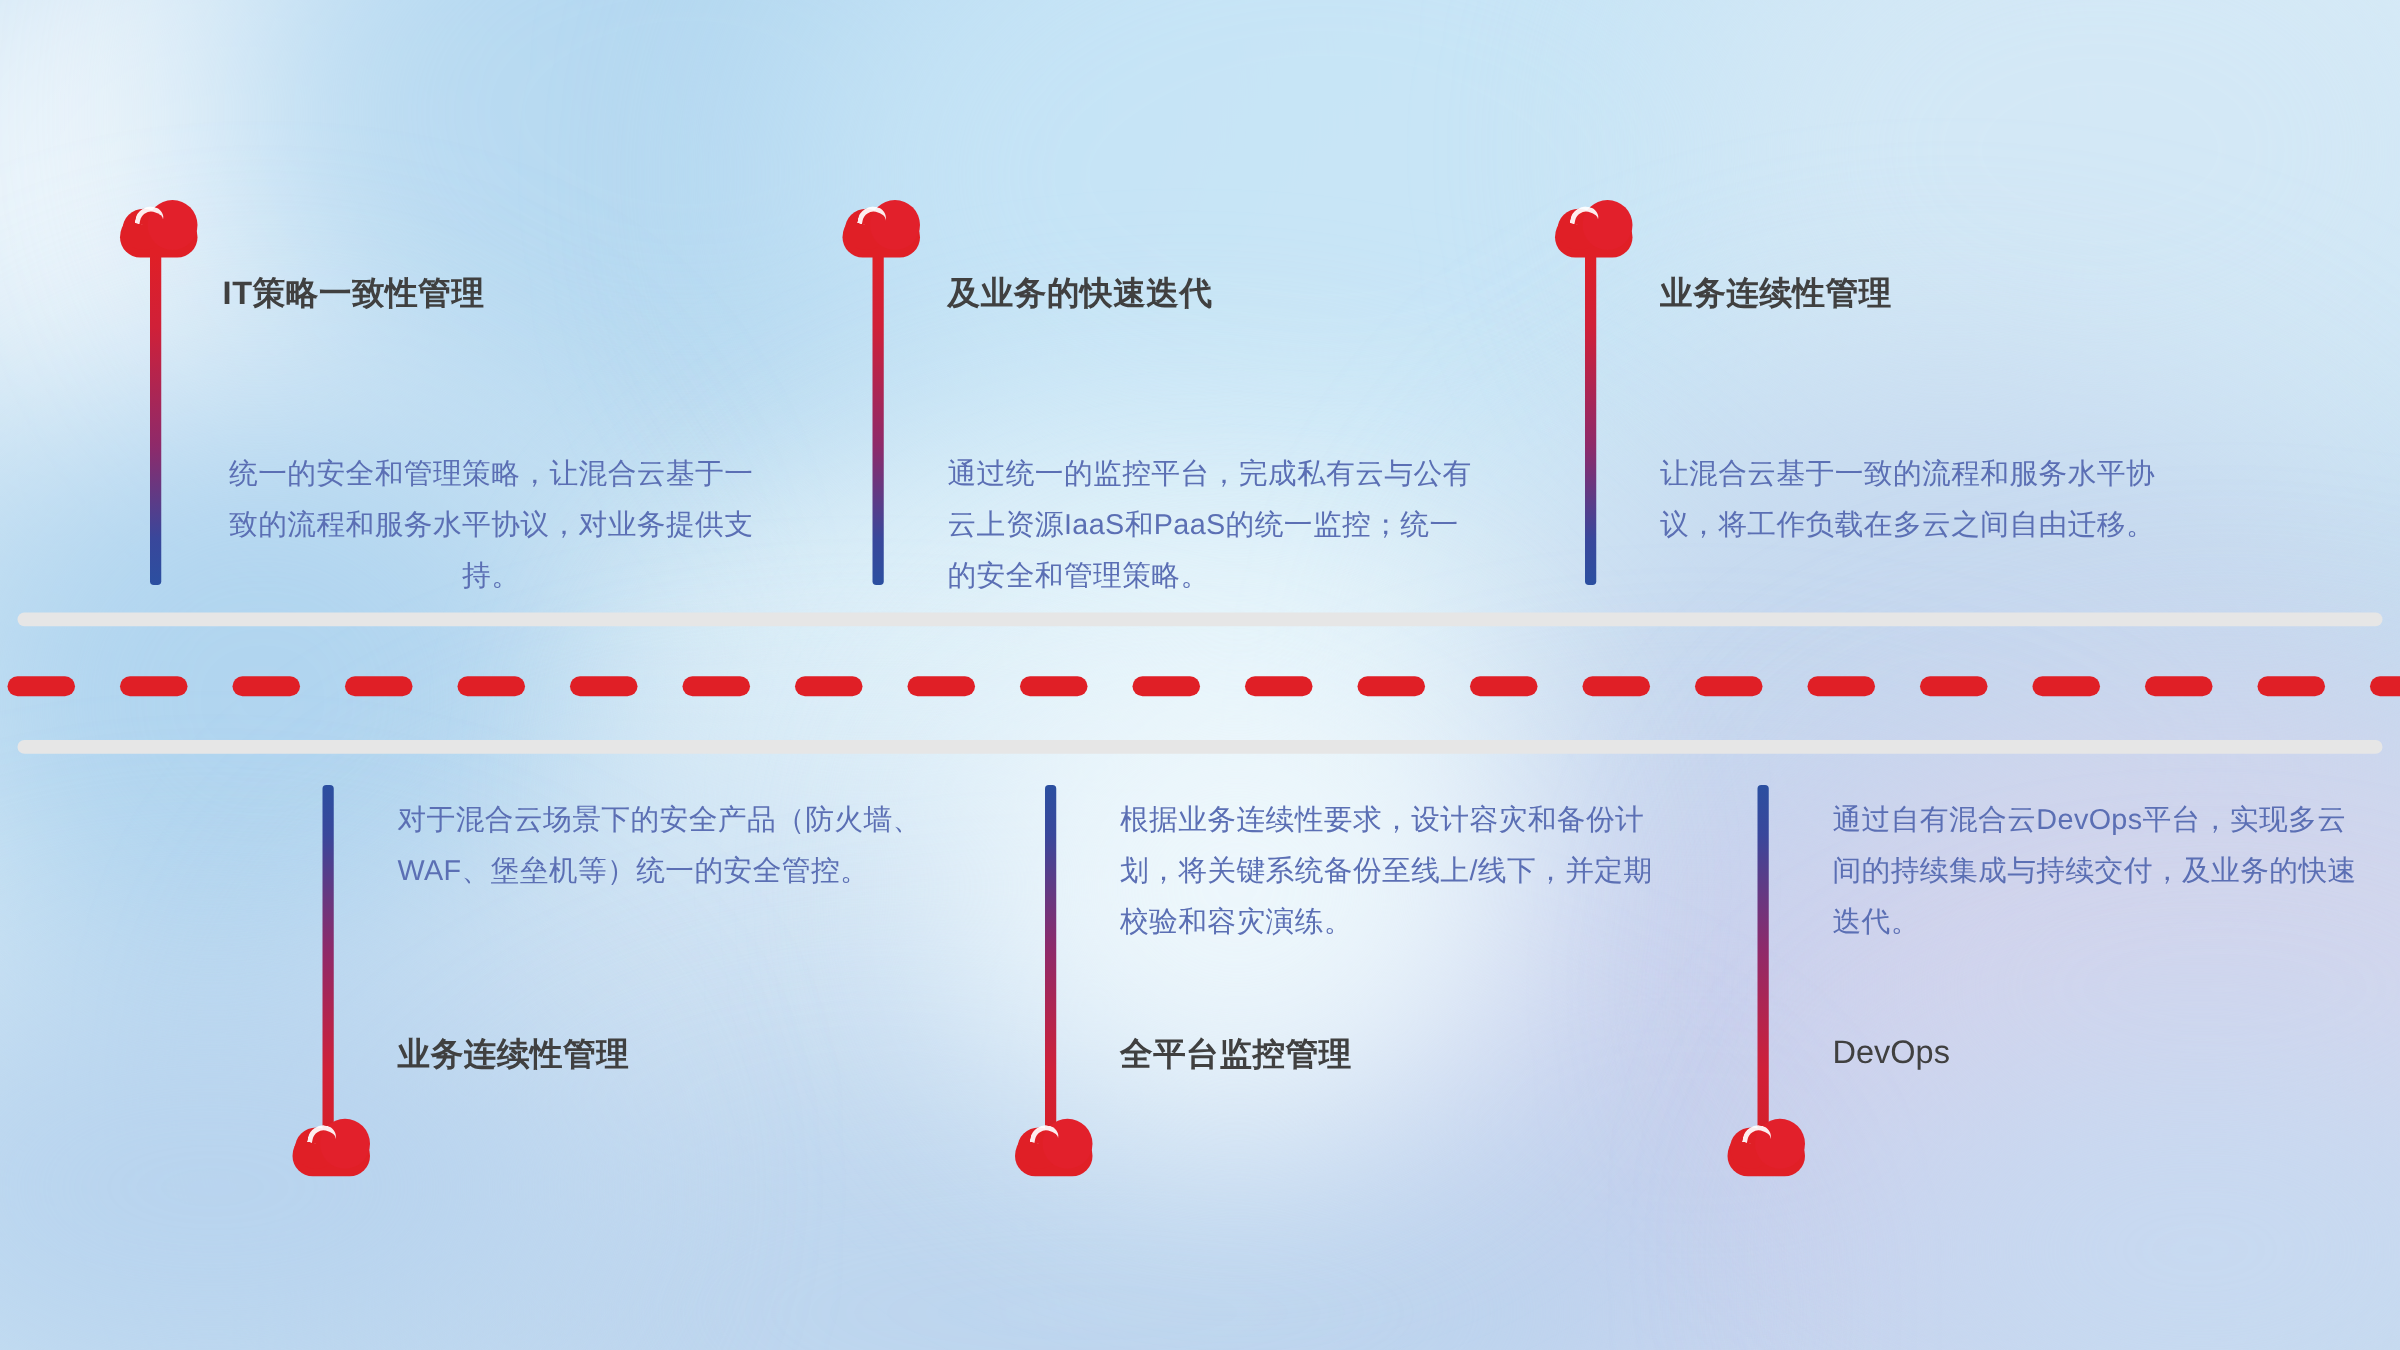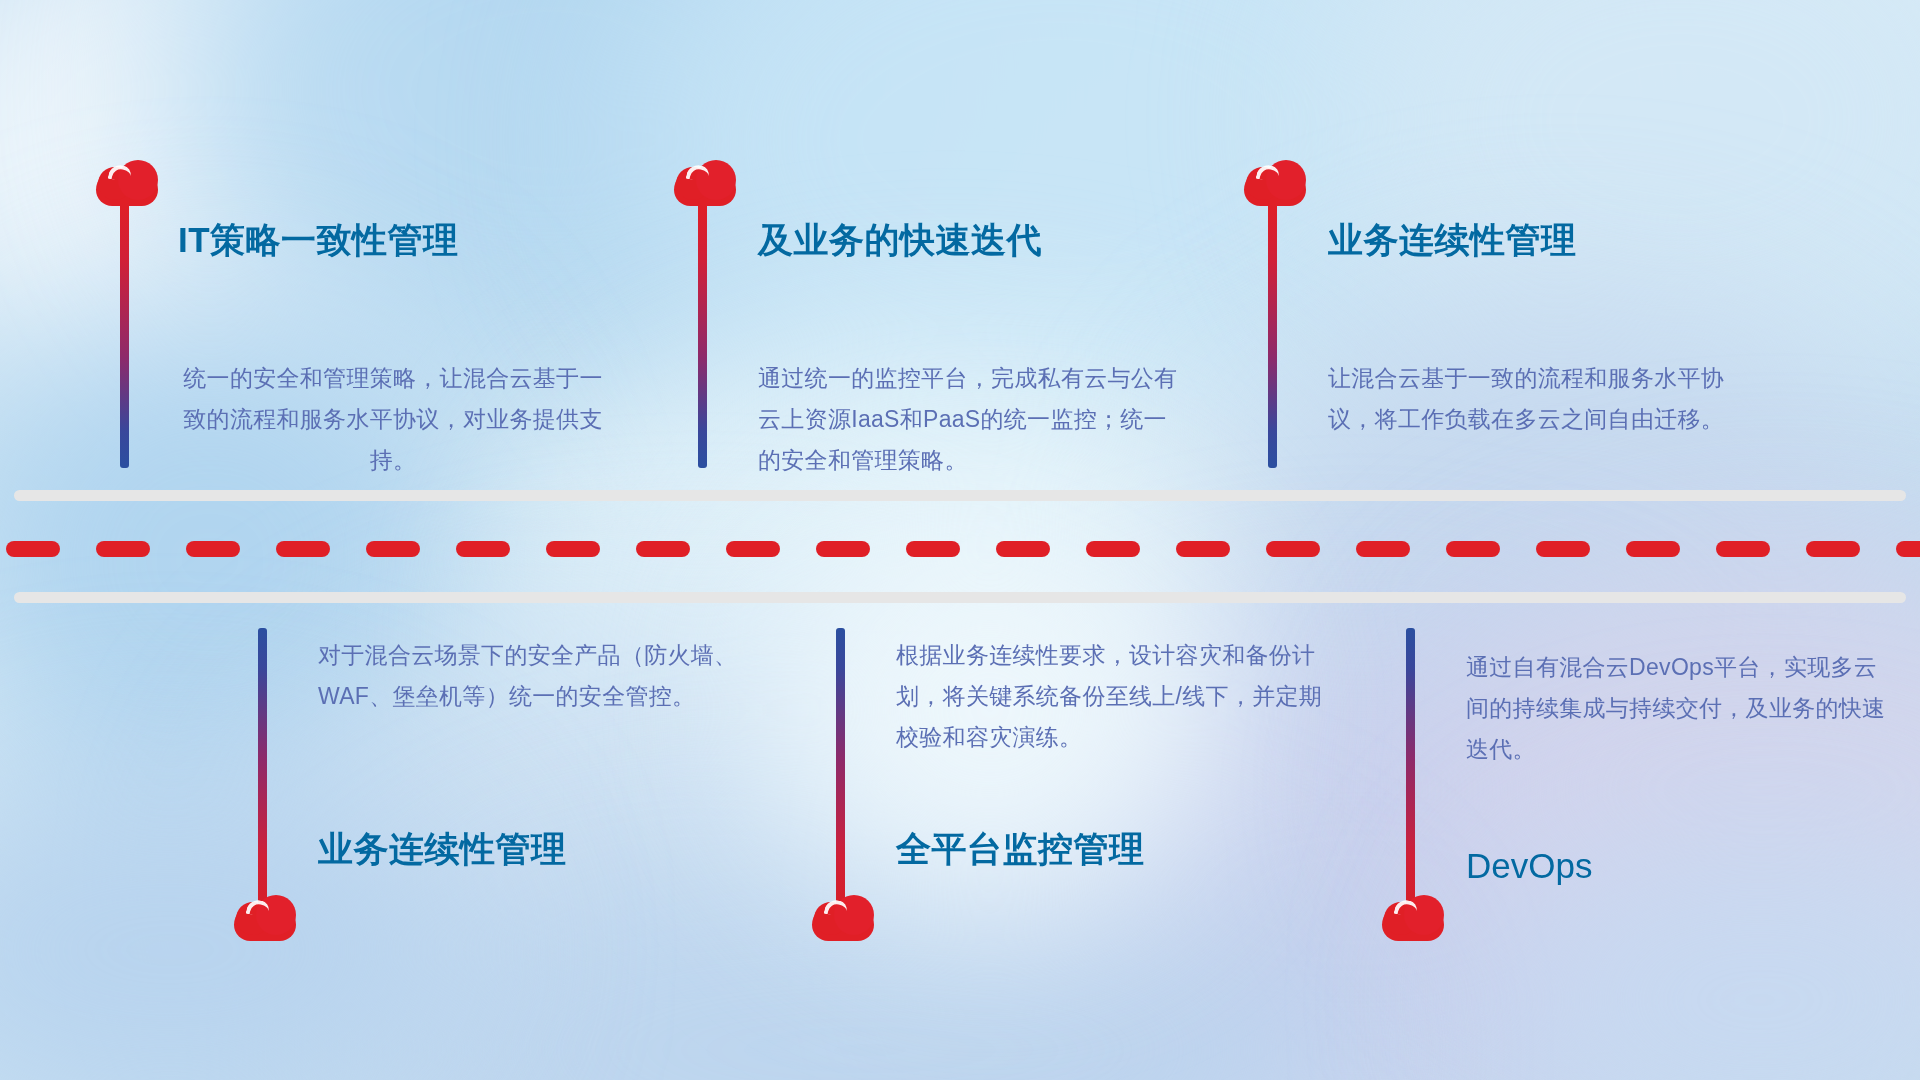--- a/index.html
+++ b/index.html
@@ -59,21 +59,21 @@
     transform:rotate(12deg);
   }
 
   
   .stem { position:absolute; width:9px; border-radius:3px; }
   .stem.down { background:linear-gradient(180deg,#e01f26 0%,#d02038 22%,#8e2a6a 58%,#39479b 86%,#2b4fa0 100%); }
   .stem.up   { background:linear-gradient(180deg,#2b4fa0 0%,#39479b 14%,#8e2a6a 46%,#d02038 80%,#d71f26 100%); }
 
   .node-title {
     position:absolute; white-space:nowrap;
-    font-size:35px; font-weight:700; color:#0369a1; letter-spacing:.5px;text-align:center;
+    font-size:26px; font-weight:700; color:#404040; letter-spacing:.5px;text-align:center;
   }
   .node-title.latin { font-weight:400; letter-spacing:0; }
 
   .node-body {
     position:absolute;
     font-size:23px; line-height:41px; color:#5b6fb4; letter-spacing:.3px;
   }
 
   
   .grey-rule {
@@ -197,17 +197,17 @@
   </div>
 
   <div class="node">
     <div class="stem up" style="left:1406px; top:628px; height:285px;"></div>
     <div class="cloud" style="left:1382px; top:895px;">
       <div class="c-main"></div>
         <div class="c-bump-l"></div>
         <div class="c-bump-r"></div>
         <div class="c-hl"></div>
     </div>
-    <div class="node-body" style="left:1466px; top:635px; width:430px;margin-top:12px;">通过自有混合云DevOps平台，实现多云间的持续集成与持续交付，及业务的快速迭代。</div>
-    <div class="node-title latin" style="left:1466px; top:826px;margin-top:20px;">DevOps</div>
+    <div class="node-body" style="left:1466px; top:635px; width:430px;">通过自有混合云DevOps平台，实现多云间的持续集成与持续交付，及业务的快速迭代。</div>
+    <div class="node-title latin" style="left:1466px; top:826px;">DevOps</div>
   </div>
 
 </div>
 
 </body></html>

